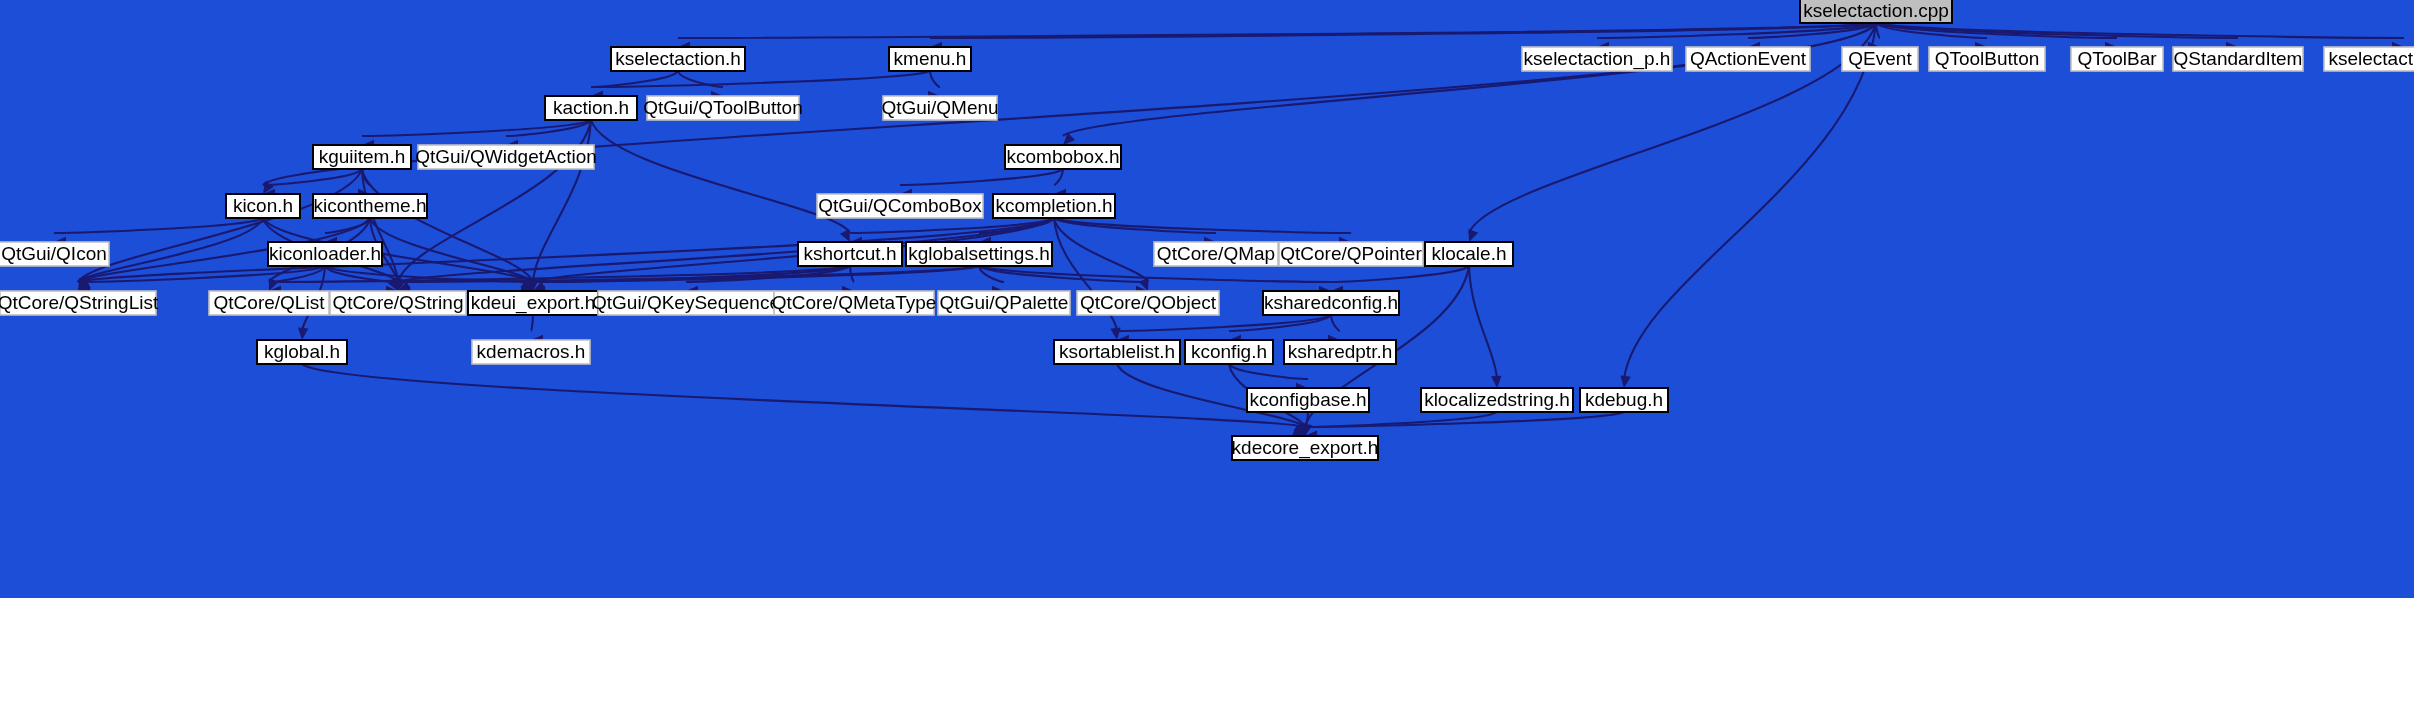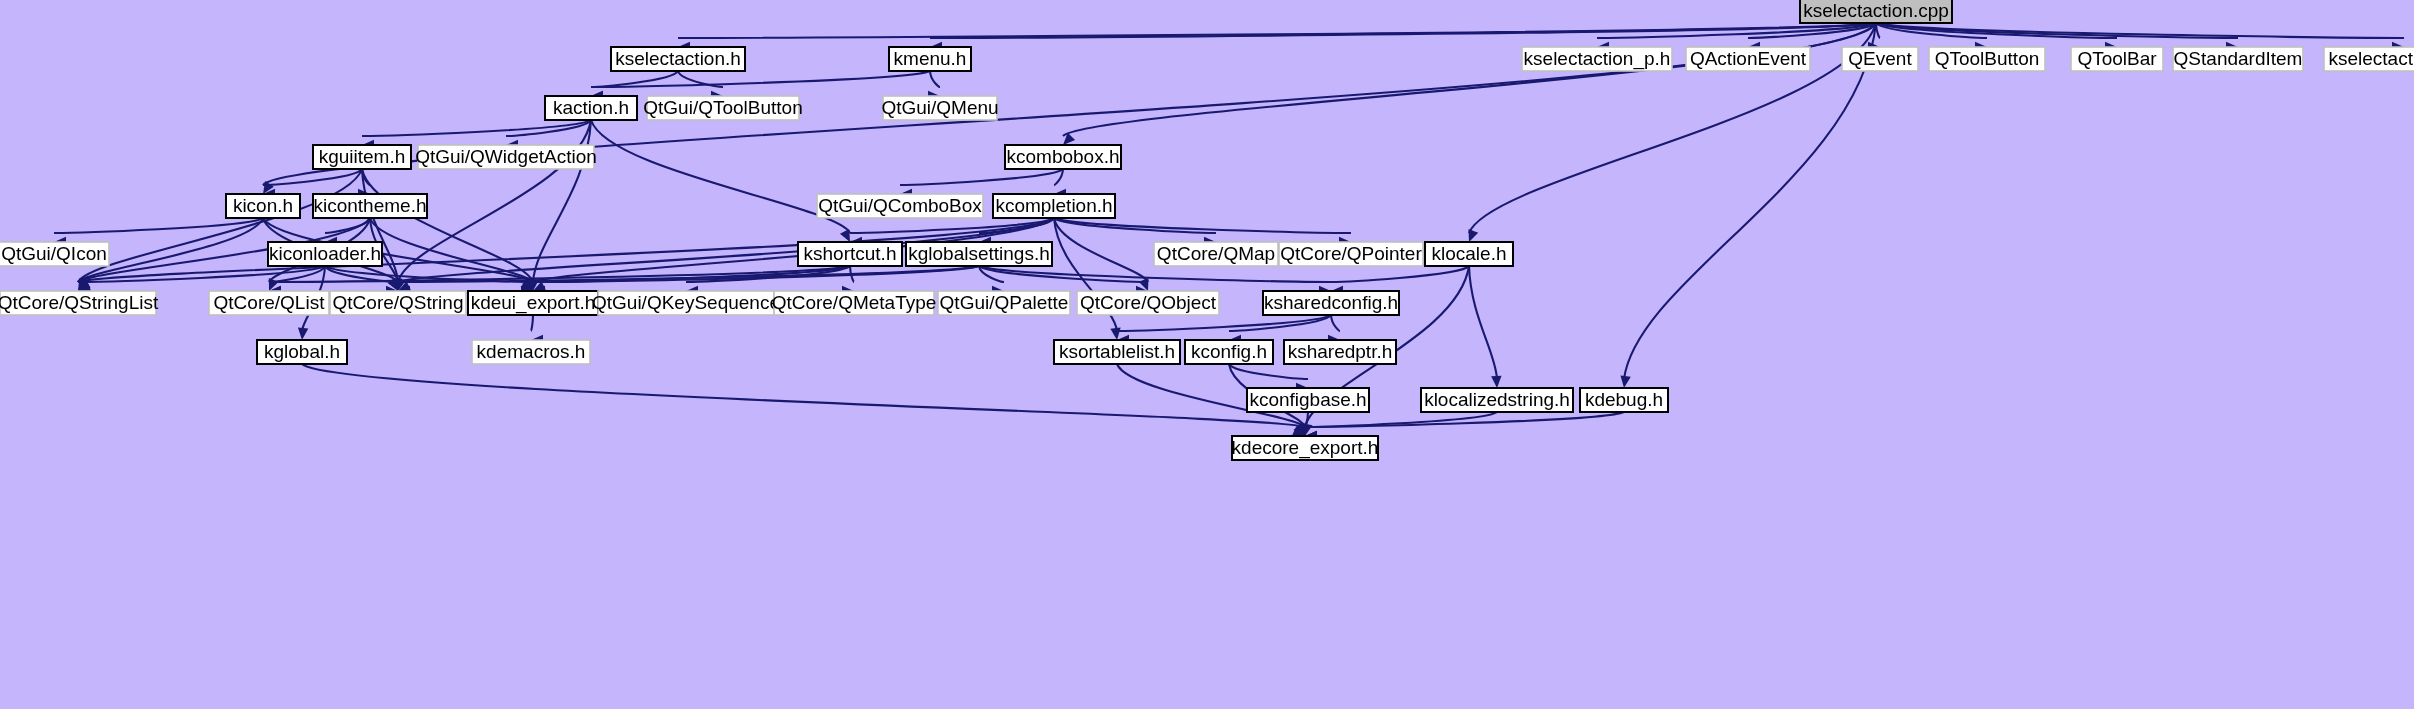--- a/index.html
+++ b/index.html
@@ -6,22 +6,22 @@
     margin: 0;
     padding: 0;
     background: #ffffff;
   }
   body {
     font-family: "Liberation Sans", sans-serif;
   }
   #graph-wrap {
     position: relative;
     width: 2414px;
-    height: 709px;
-    background: #c4b5fd;
+    height: 598px;
+    background: #1d4ed8;
     overflow: hidden;
   }
   svg#graph {
     position: absolute;
     left: 0;
     top: 0;
     width: 2414px;
     height: 709px;
     display: block;
   }

